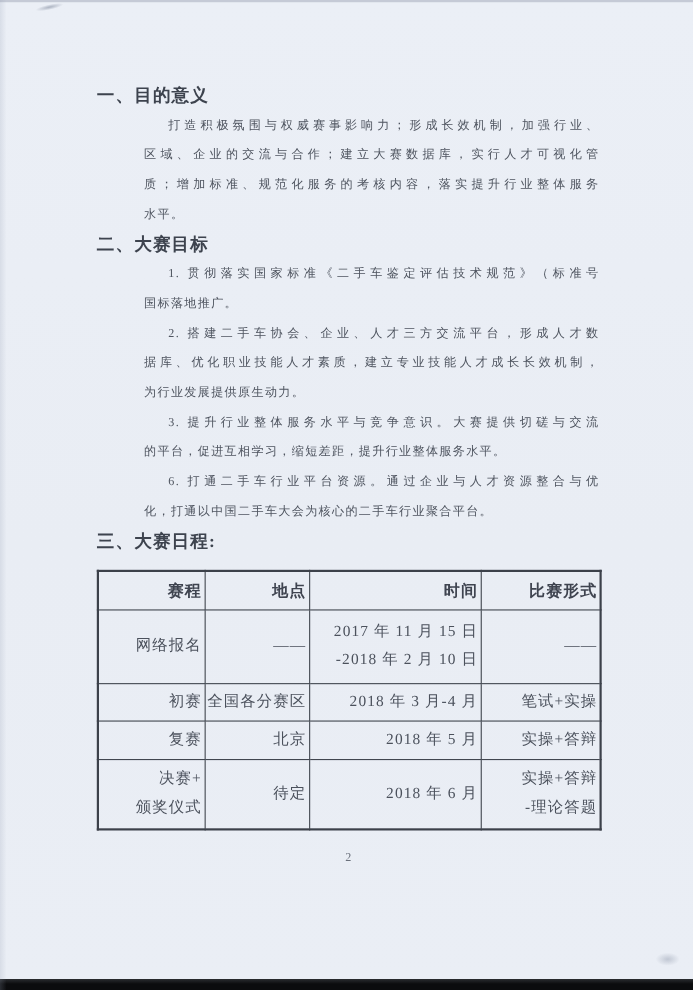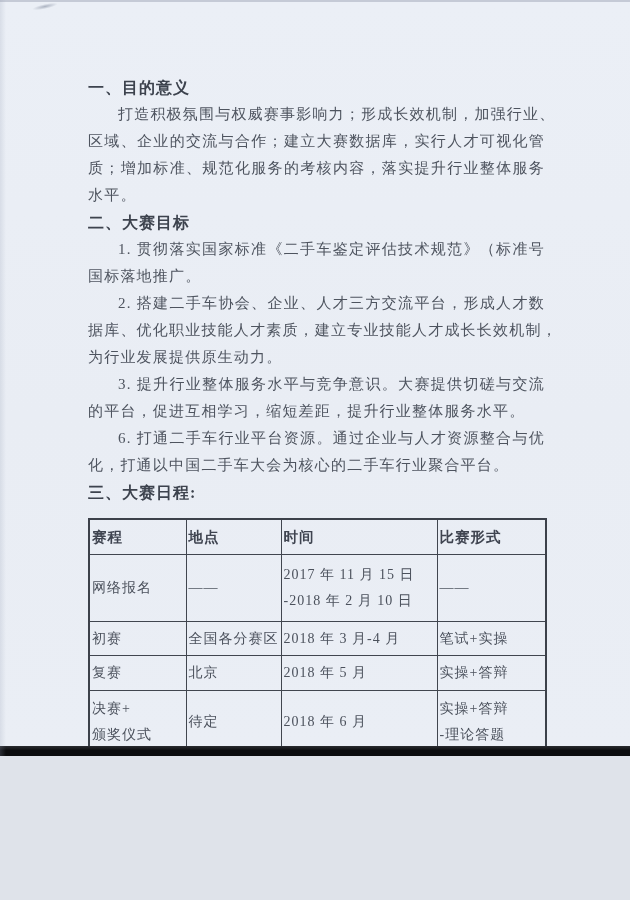--- a/index.html
+++ b/index.html
@@ -3,21 +3,21 @@
 <meta charset="utf-8">
 <style>
   html, body {
     margin: 0;
     padding: 0;
     background: #dfe3ea;
   }
   .scan {
     position: relative;
     width: 630px;
-    height: 756px;
+    height: 900px;
     overflow: hidden;
     background: linear-gradient(180deg, #ebeff6 0%, #e9edf4 55%, #eaeef5 100%);
     font-family: "Liberation Serif", "DejaVu Serif", serif;
     color: #4e545f;
   }
   
   .scan::before {
     content: "";
     position: absolute;
     top: 0; left: 0; right: 0;
@@ -61,44 +61,45 @@
 
   .h {
     margin: 0;
     font-size: 16px;
     line-height: 27px;
     font-weight: bold;
     color: #3d434e;
     letter-spacing: 1px;
   }
   .line {
-    font-size: 15px;
+    font-size: 11px;
     line-height: 27px;
     letter-spacing: 1.2px;
     text-align: justify;
     text-align-last: justify;
     white-space: nowrap;
+    margin-left: 43px;
   }
   .line.end {
     text-align-last: left;
   }
   .line.first {
     text-indent: 2em;
   }
 
   table.sched {
     margin-top: 12px;
     width: 457px;
     border-collapse: collapse;
     table-layout: fixed;
   }
   table.sched th,
   table.sched td {
     border: 1.5px solid #41464f;
-    text-align: left;
+    text-align: right;
     vertical-align: middle;
     font-size: 14px;
     letter-spacing: 1px;
     color: #4b515c;
     padding: 2px 2px;
   }
   table.sched {
     border: 2px solid #3c414a;
   }
   table.sched th {

